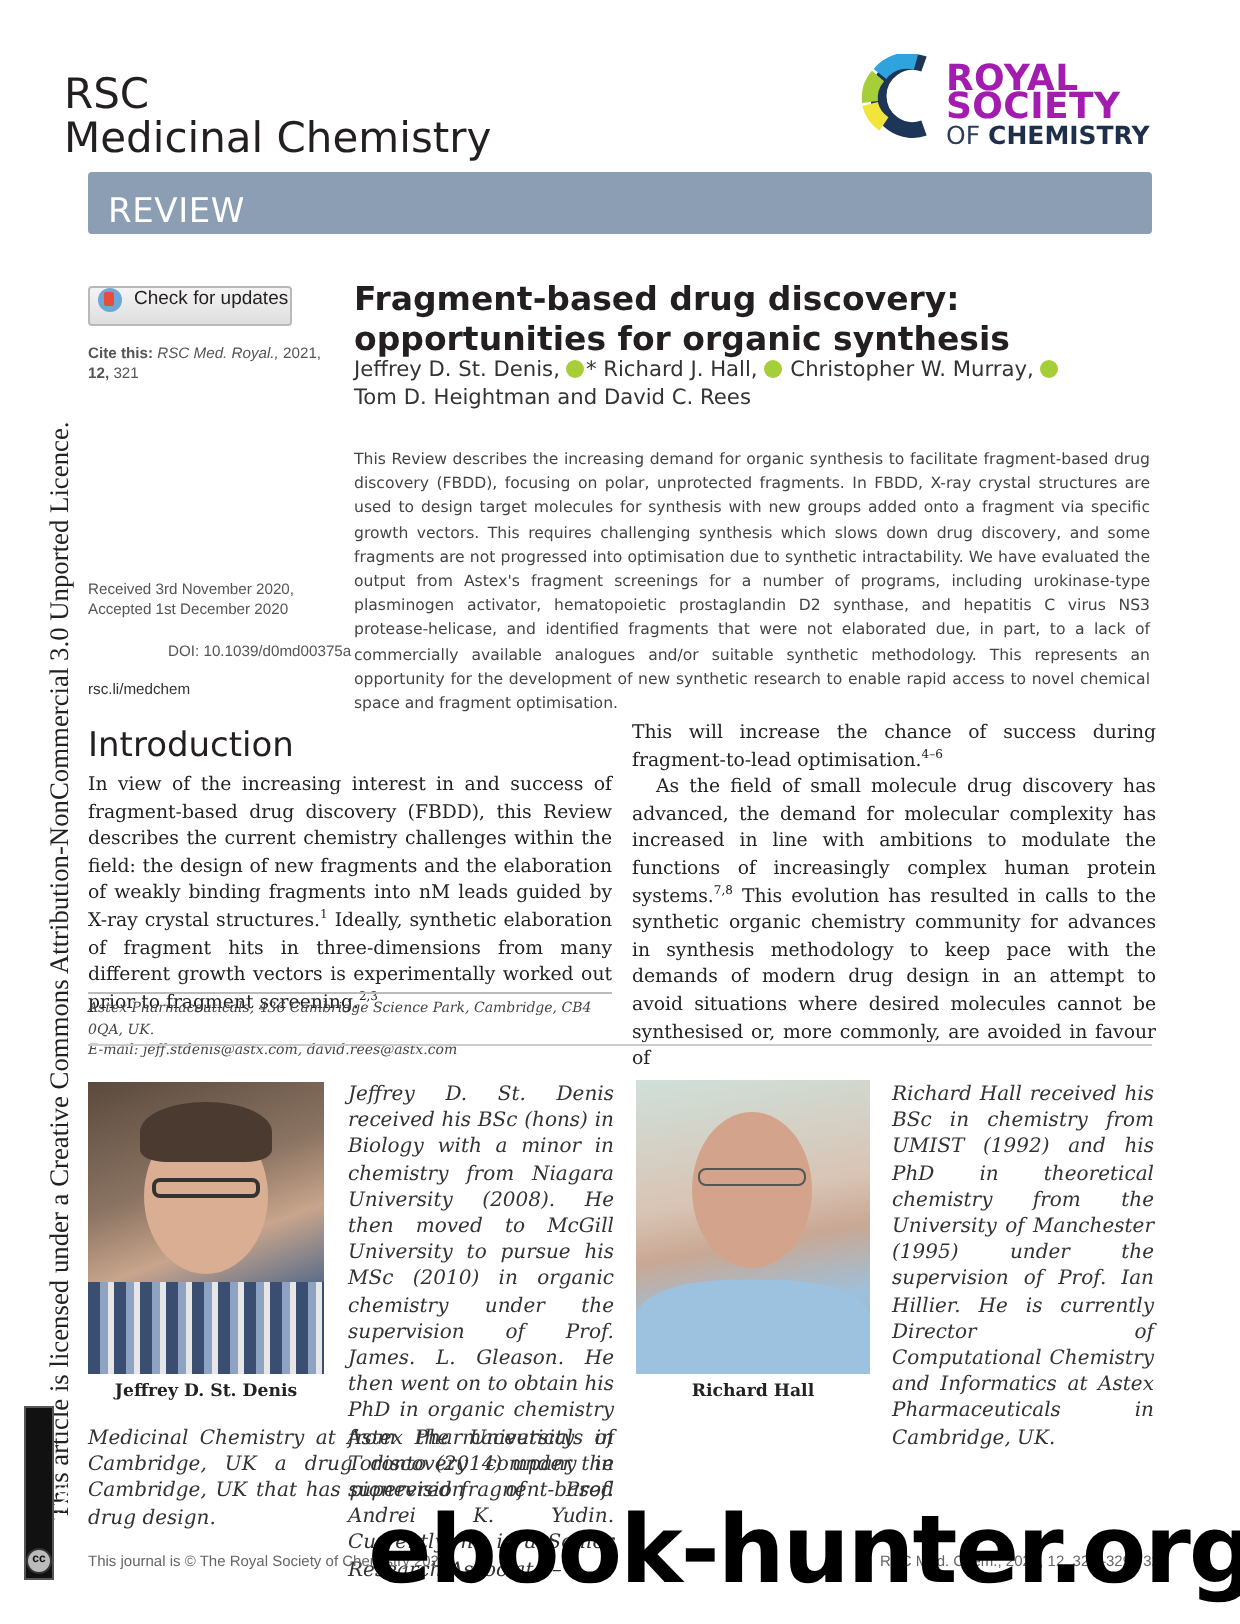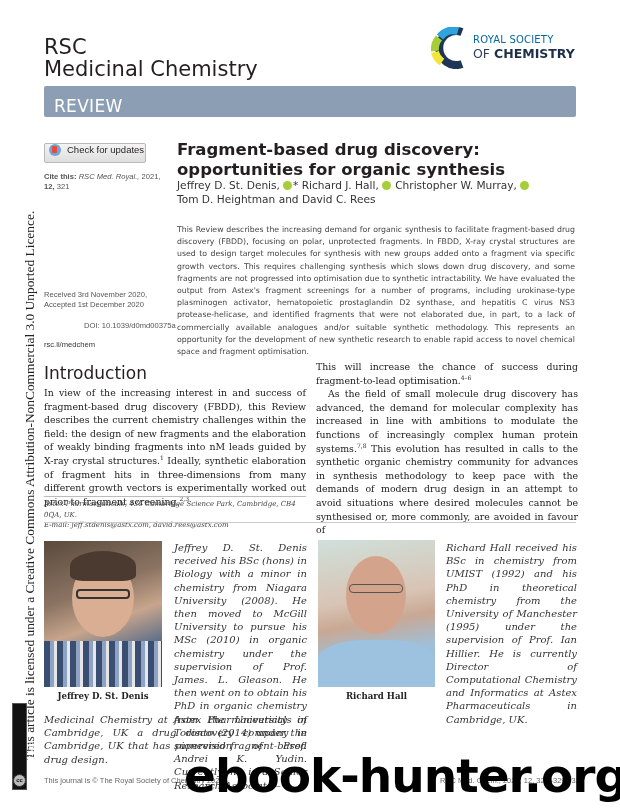--- a/index.html
+++ b/index.html
@@ -1,22 +1,22 @@
 <!DOCTYPE html>
 <html><head>
 <meta charset="utf-8">
 <style>
   html, body { margin:0; padding:0; }
   body { width:620px; height:812px; background:#ffffff; position:relative; overflow:hidden; font-family:"Liberation Sans", sans-serif; color:#231f20; }
   .abs { position:absolute; }
-  .journal { left:44px; top:36px; font-size:21px; line-height:22px; color:#231f20; font-family:"DejaVu Sans", sans-serif; }
+  .journal { left:32px; top:36px; font-size:21px; line-height:22px; color:#231f20; font-family:"DejaVu Sans", sans-serif; }
   .journal div { white-space:nowrap; }
   .logo { left:428px; top:27px; width:160px; height:42px; }
   .logo-text { left:473px; top:33px; font-family:"DejaVu Sans", sans-serif; color:#1d3557; line-height:14px; }
-  .logo-text .l1 { font-size:10px; letter-spacing:0.2px; color:#0369a1; }
+  .logo-text .l1 { font-size:18px; letter-spacing:0.2px; color:#a21caf;font-weight:bold; }
   .logo-text .l2 { font-size:12.5px; color:#2c3e5a; }
   .logo-text .l2 b { font-weight:bold; color:#1d2f4a; }
   .banner { left:44px; top:86px; width:532px; height:31px; background:#8b9eb4; border-radius:2px; }
   .banner span { position:absolute; left:10px; top:10px; font-size:17px; color:#ffffff; font-family:"DejaVu Sans", sans-serif; letter-spacing:0.3px; }
   .cfu { left:44px; top:143px; width:100px; height:18px; border:1px solid #b9b9b9; background:linear-gradient(#f4f4f4,#dedede); border-radius:2px; font-size:9.5px; display:flex; align-items:flex-start; }
   .cfu .ico { width:12px; height:12px; border-radius:50%; background:#6fa6d8; margin:0 6px 0 4px; position:relative; }
   .cfu .ico::after { content:""; position:absolute; left:3px; top:2px; width:5px; height:7px; background:#e74c3c; border-radius:1px; }
   .cite { left:44px; top:172px; font-size:7.6px; line-height:10px; color:#555; width:120px; }
   .title { left:177px; top:140px; width:410px; font-size:16.5px; line-height:20px; font-weight:bold; color:#231f20; font-family:"DejaVu Sans", sans-serif; }
   .authors { left:177px; top:178px; width:410px; font-size:10.6px; line-height:14px; color:#333; font-family:"DejaVu Sans", sans-serif; }

